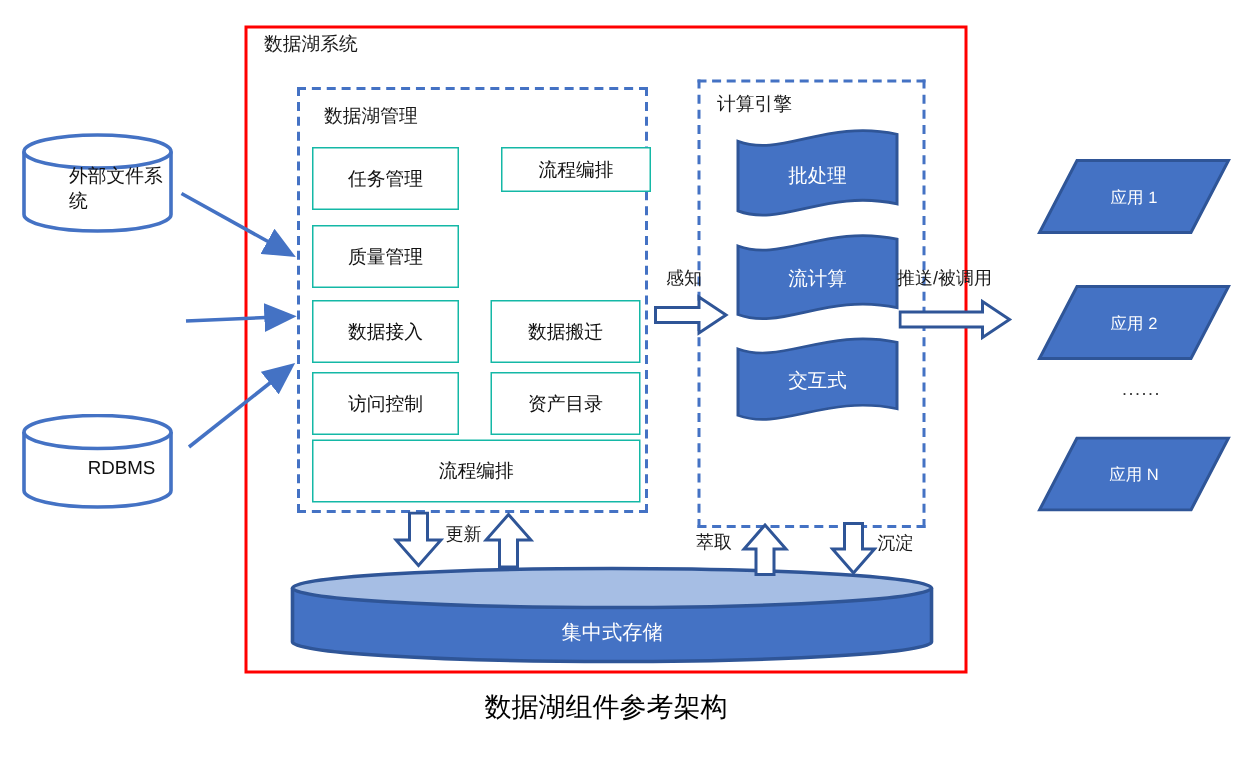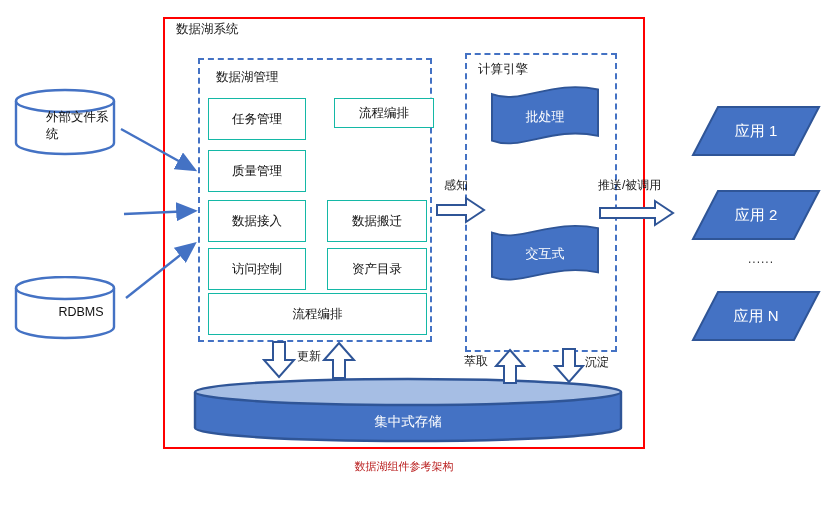--- a/index.html
+++ b/index.html
@@ -27,37 +27,37 @@
   .cyl-label{position:absolute;left:0;right:0;top:0;bottom:0;display:flex;align-items:center;justify-content:center;font-size:12.5px;color:#111;padding-top:8px;box-sizing:border-box;margin-left:32px;}
 
   
   .wave{position:absolute;z-index:3;}
   .wave svg{position:absolute;left:0;top:0;}
   .wave-label{position:absolute;left:0;right:0;top:0;bottom:0;display:flex;align-items:center;justify-content:center;color:#fff;font-size:13px;padding-top:2px;}
 
   
   .app{z-index:3;}
   .app svg{position:absolute;left:0;top:0;}
-  .app-label{position:absolute;left:0;right:0;top:0;bottom:0;display:flex;align-items:center;justify-content:center;color:#fff;font-size:15px;}
+  .app-label{position:absolute;left:0;right:0;top:0;bottom:0;display:flex;align-items:center;justify-content:center;color:#fff;font-size:11px;}
   .ellipsis{left:748px;top:252px;font-size:12px;color:#333;letter-spacing:1px;z-index:3;}
 
   
   .flow-label{font-size:12px;color:#1a1a1a;z-index:6;white-space:nowrap;}
 
   
   .block-arrow{z-index:5;}
 
   
   .storage{left:193px;top:377px;width:430px;height:68px;z-index:3;}
   .storage-label{position:absolute;left:0;right:0;top:22px;bottom:0;display:flex;align-items:center;justify-content:center;color:#fff;font-size:13.5px;}
 
   
   .arrows-overlay{left:0;top:0;width:836px;height:508px;z-index:4;pointer-events:none;}
 
-  .caption{left:163px;top:459px;width:482px;text-align:center;font-size:11px;color:#b91c1c;z-index:6;}
+  .caption{left:163px;top:459px;width:482px;text-align:center;font-size:18px;color:#000000;z-index:6;}
 </style>
 </head>
 <body>
 
 <div id="stage">
 
   <div class="abs red-frame"></div>
   <div class="abs system-label">数据湖系统</div>
 
   <div class="abs cylinder" style="left:14px;top:88px;width:102px;height:68px">
@@ -101,20 +101,26 @@
   <div class="module" style="left:208px;top:293px;width:219px;height:42px">流程编排</div>
 
   <div class="abs dashed-box engine-box"></div>
   <div class="abs group-label" style="left:478px;top:61px">计算引擎</div>
 
   <div class="wave" style="left:489px;top:83px;width:112px;height:65px">
     <svg width="112" height="65" viewBox="0 0 112 70" preserveAspectRatio="none">
       <path d="M3,12 C32,24 62,-4 109,7 L109,57 C62,46 32,74 3,62 Z" fill="#4472c4" stroke="#2f5597" stroke-width="2"></path>
     </svg>
     <span class="wave-label">批处理</span>
+  </div>
+  <div class="wave" style="left:489px;top:153px;width:112px;height:64px">
+    <svg width="112" height="64" viewBox="0 0 112 70" preserveAspectRatio="none">
+      <path d="M3,12 C32,24 62,-4 109,7 L109,57 C62,46 32,74 3,62 Z" fill="#4472c4" stroke="#2f5597" stroke-width="2"></path>
+    </svg>
+    <span class="wave-label">流计算</span>
   </div>
   <div class="wave" style="left:489px;top:222px;width:112px;height:62px">
     <svg width="112" height="62" viewBox="0 0 112 70" preserveAspectRatio="none">
       <path d="M3,12 C32,24 62,-4 109,7 L109,57 C62,46 32,74 3,62 Z" fill="#4472c4" stroke="#2f5597" stroke-width="2"></path>
     </svg>
     <span class="wave-label">交互式</span>
   </div>
 
   <div class="abs flow-label" style="left:444px;top:177px">感知</div>
   <svg class="abs block-arrow" style="left:436px;top:196px" width="50" height="28" viewBox="0 0 50 28">

